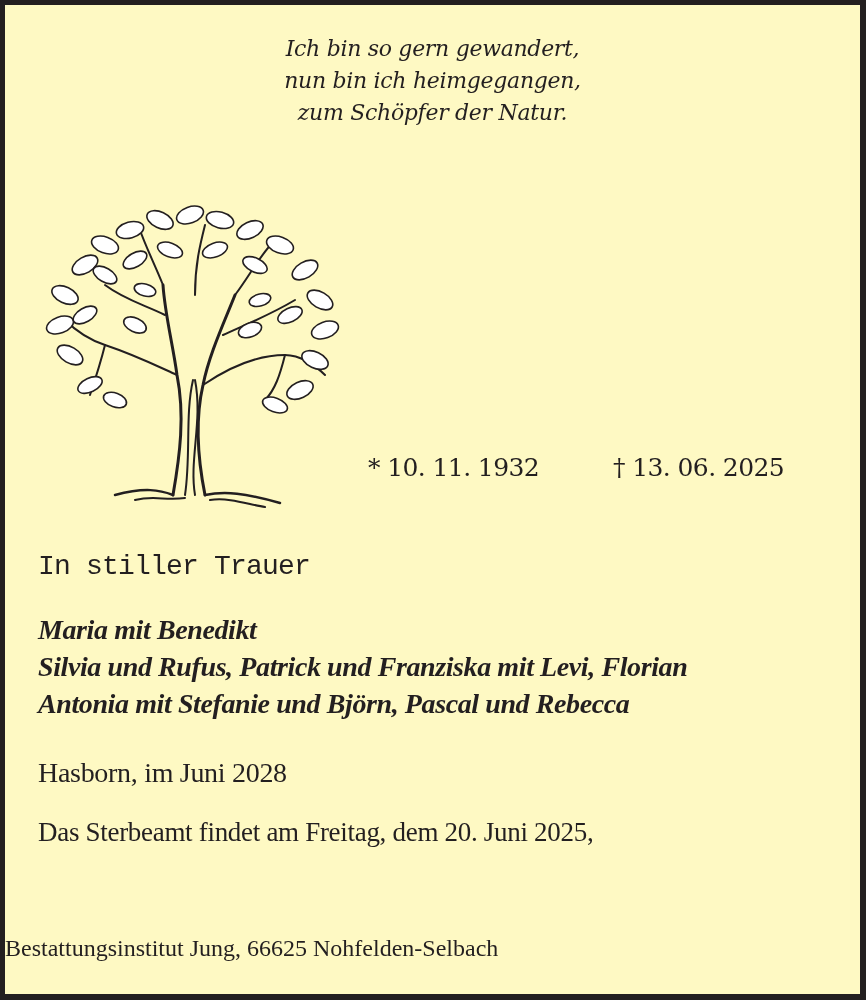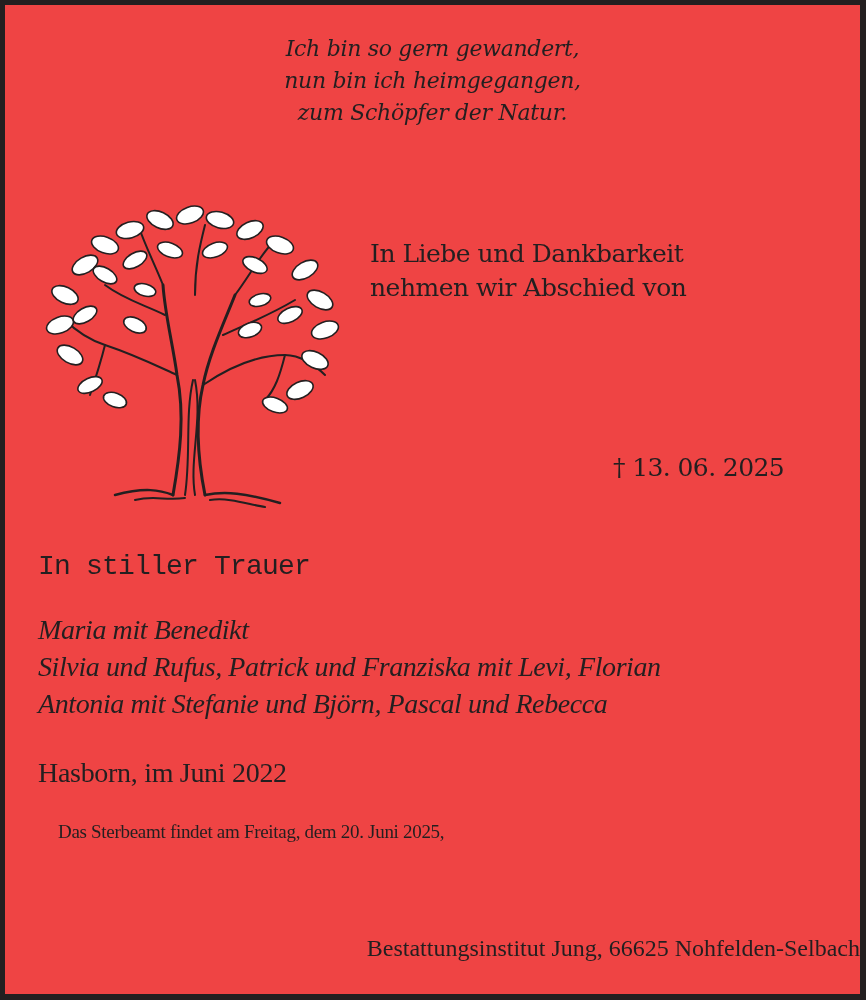--- a/index.html
+++ b/index.html
@@ -2,39 +2,39 @@
 <html><head>
 <meta charset="utf-8">
 <style>
   html, body { margin: 0; padding: 0; }
   body {
     width: 866px; height: 1000px; background: #231f20; position: relative; overflow: hidden;
     font-family: "DejaVu Serif", "Liberation Serif", serif; color: #231f20;
   }
   .frame {
     position: absolute; left: 5px; top: 5px; width: 855px; height: 989px;
-    background: #ef4444;
+    background: #fef9c3;
   }
   .abs { position: absolute; white-space: nowrap; }
   .poem {
     position: absolute; left: 0; right: 0; top: 28px; text-align: center;
     font-style: italic; font-size: 22px; line-height: 32px; letter-spacing: -0.3px;
   }
   .poem div { display: block; }
   .intro { left: 365px; top: 232px; font-size: 25px; line-height: 34px; letter-spacing: -0.5px; }
   .name { left: 363px; top: 360px; font-size: 53px; font-weight: bold; letter-spacing: -1.2px; line-height: 64px; }
   .born { left: 363px; top: 448px; font-size: 25px; letter-spacing: -0.6px; }
   .died { left: 608px; top: 448px; font-size: 25px; letter-spacing: -0.6px; }
   .trauer { left: 33px; top: 546px; font-size: 25px; letter-spacing: -0.8px; font-family: Liberation Mono, monospace; font-size: 28px; }
   .family { left: 33px; top: 606px; font-style: italic; font-family: "Liberation Serif", serif; font-size: 28px; line-height: 37px; letter-spacing: -0.4px; }
-  .family div { display: block; }
+  .family div { display: block; font-weight: bold; }
   .place { left: 33px; top: 752px; font-family: "Liberation Serif", serif; font-size: 28px; letter-spacing: -0.3px; }
-  .service { left: 33px; top: 810px; font-family: "Liberation Serif", serif; font-size: 19px; line-height: 34px; letter-spacing: -0.3px; margin-left: 20px; }
+  .service { left: 33px; top: 810px; font-family: "Liberation Serif", serif; font-size: 27px; line-height: 34px; letter-spacing: -0.3px; }
   .service div { display: block; }
-  .undertaker { left: 0; right: 0; top: 930px; text-align: right; font-family: "Liberation Serif", serif; font-size: 24px; }
+  .undertaker { left: 0; right: 0; top: 930px; text-align: left; font-family: "Liberation Serif", serif; font-size: 24px; }
   .tree { position: absolute; left: 40px; top: 200px; width: 300px; height: 305px; }
 </style>
 </head>
 <body>
 
 <div class="frame">
 
   <div class="poem">
     <div>Ich bin so gern gewandert,</div>
     <div>nun bin ich heimgegangen,</div>
@@ -90,35 +90,32 @@
       <ellipse cx="210" cy="60" rx="13" ry="7" transform="rotate(25 210 60)"></ellipse>
       <ellipse cx="245" cy="110" rx="13" ry="7" transform="rotate(-25 245 110)"></ellipse>
       <ellipse cx="40" cy="110" rx="13" ry="7" transform="rotate(-30 40 110)"></ellipse>
       <ellipse cx="90" cy="120" rx="12" ry="7" transform="rotate(25 90 120)"></ellipse>
       <ellipse cx="205" cy="125" rx="12" ry="7" transform="rotate(-20 205 125)"></ellipse>
       <ellipse cx="100" cy="85" rx="11" ry="6" transform="rotate(15 100 85)"></ellipse>
       <ellipse cx="215" cy="95" rx="11" ry="6" transform="rotate(-15 215 95)"></ellipse>
     </g>
   </svg>
 
-  <div class="abs intro">
-    <div>In Liebe und Dankbarkeit</div>
-    <div>nehmen wir Abschied von</div>
-  </div>
 
+  <div class="abs born">* 10. 11. 1932</div>
   <div class="abs died">† 13. 06. 2025</div>
 
   <div class="abs trauer">In stiller Trauer</div>
 
   <div class="abs family">
     <div>Maria mit Benedikt</div>
     <div>Silvia und Rufus, Patrick und Franziska mit Levi, Florian</div>
     <div>Antonia mit Stefanie und Björn, Pascal und Rebecca</div>
   </div>
 
-  <div class="abs place">Hasborn, im Juni 2022</div>
+  <div class="abs place">Hasborn, im Juni 2028</div>
 
   <div class="abs service">
     <div>Das Sterbeamt findet am Freitag, dem 20. Juni 2025,</div>
   </div>
 
   <div class="abs undertaker">Bestattungsinstitut Jung, 66625 Nohfelden-Selbach</div>
 </div>
 
 </body></html>

